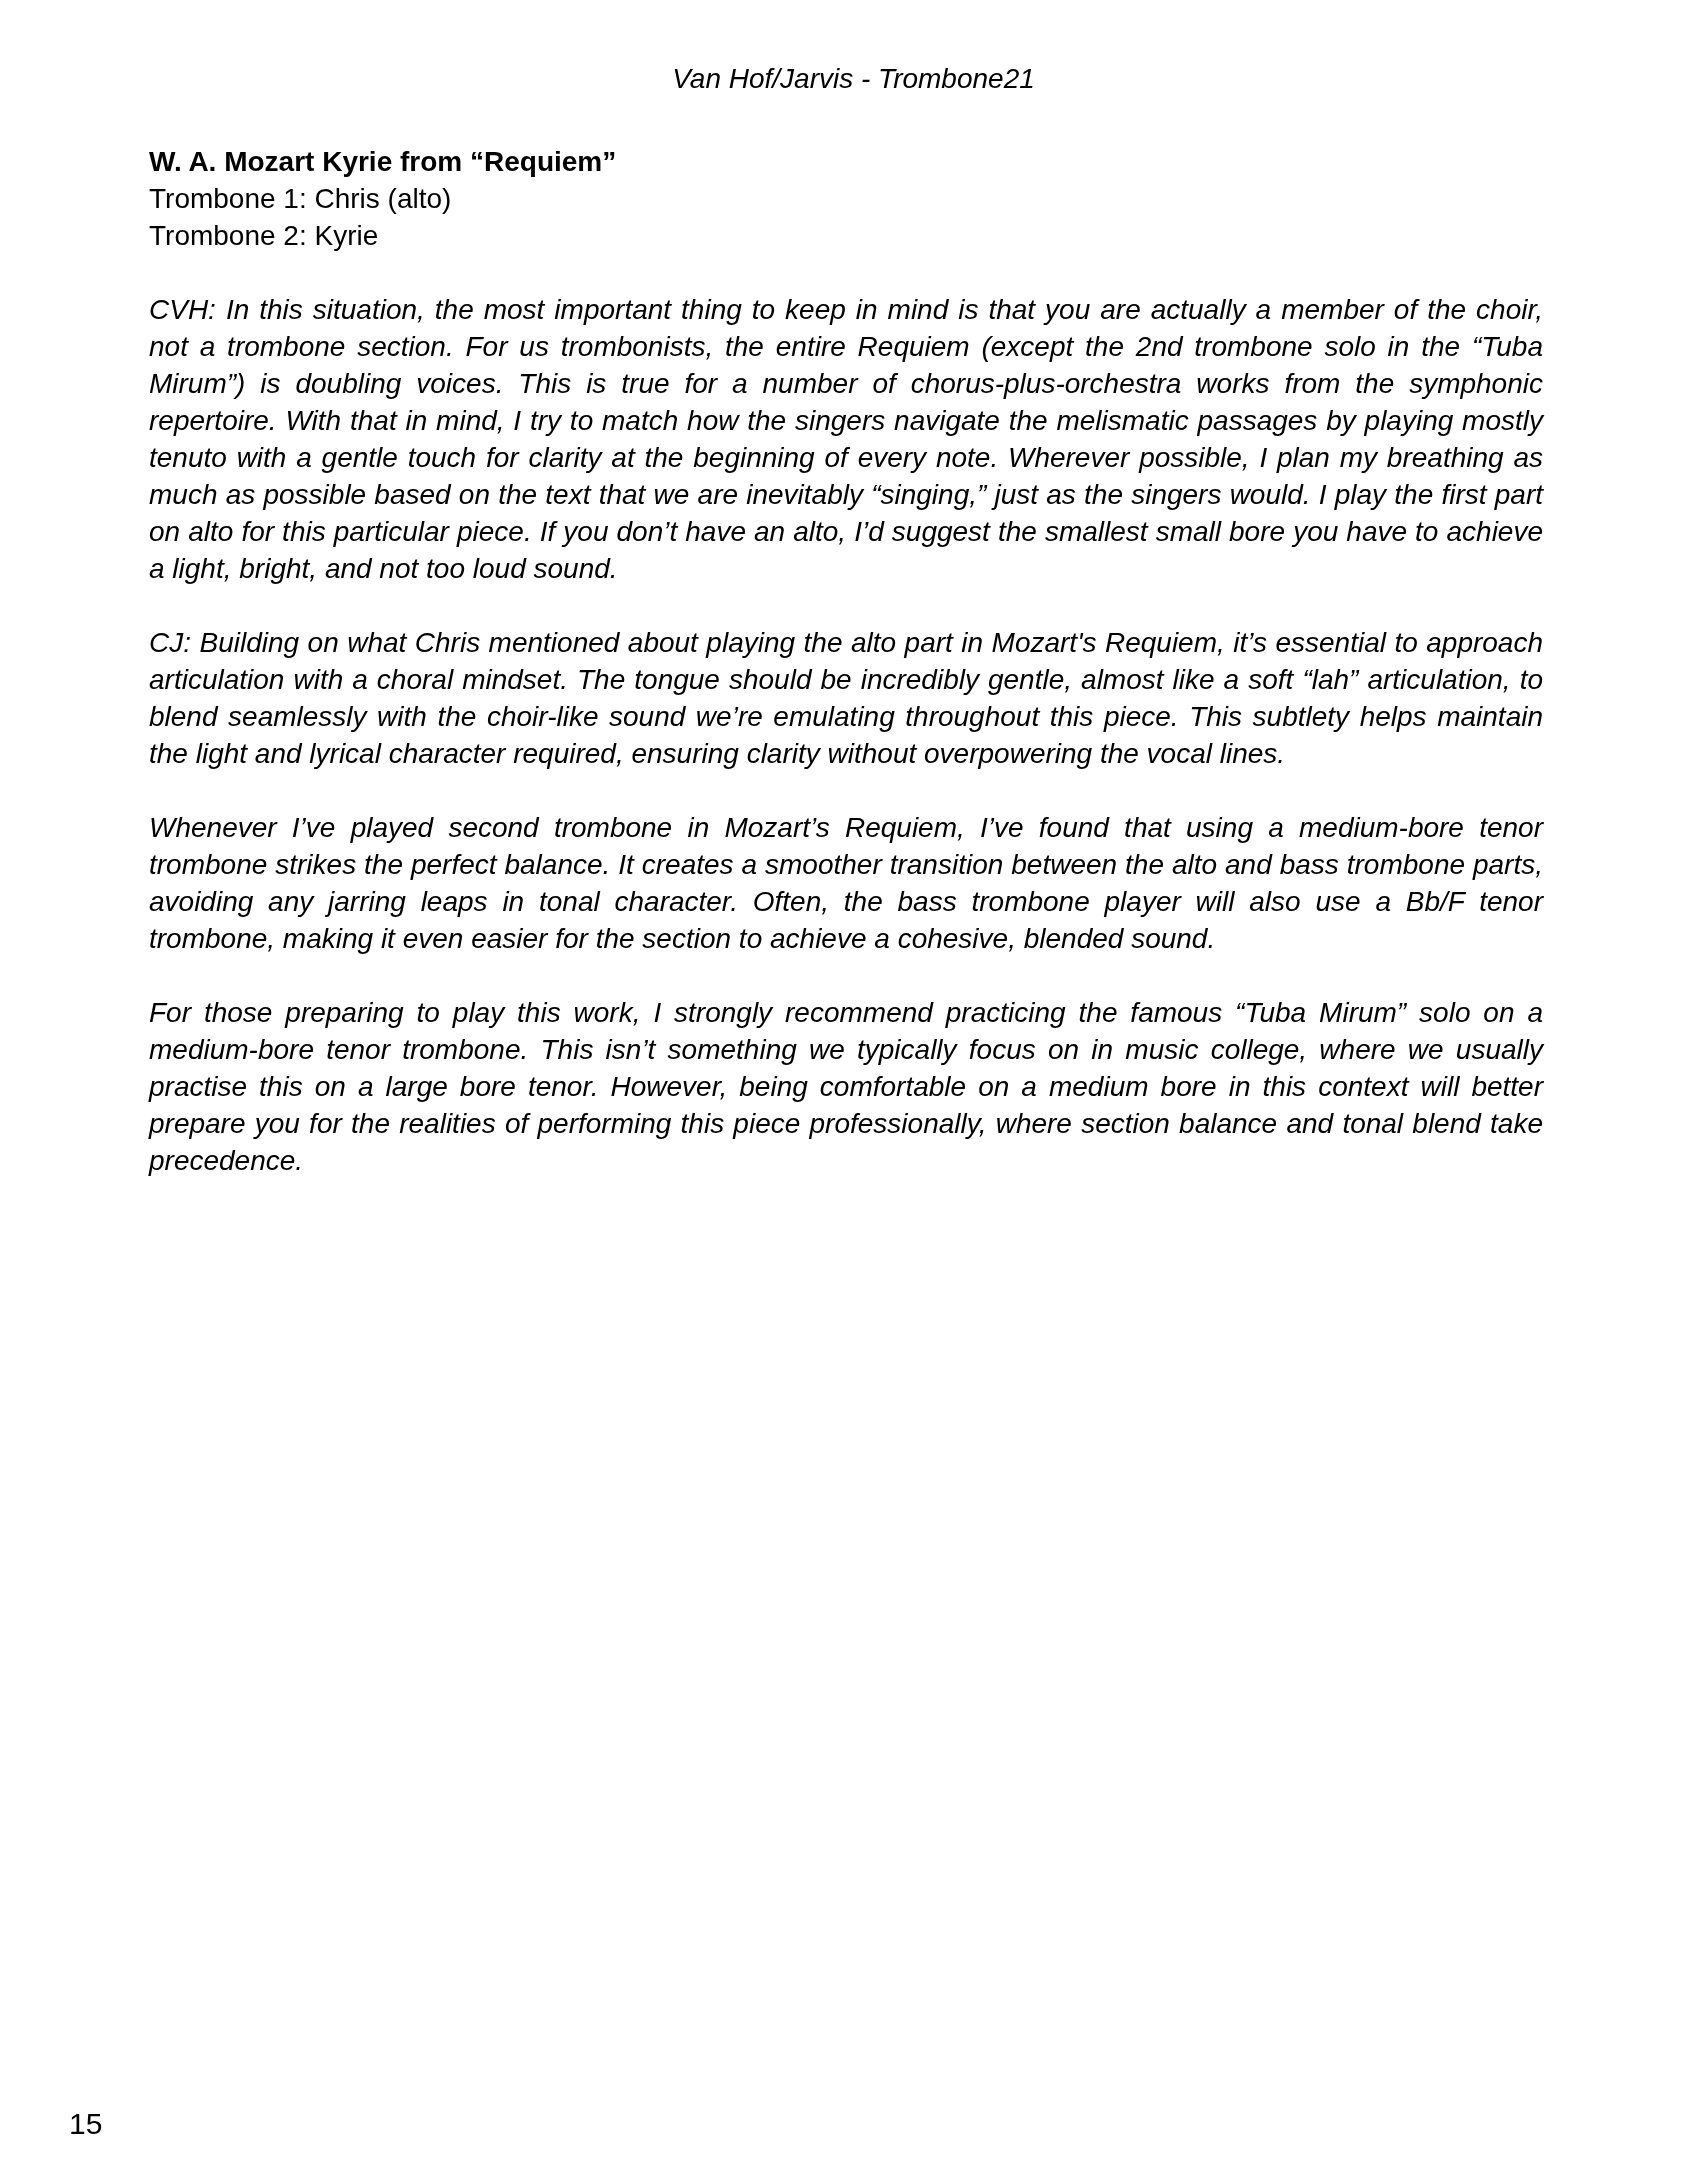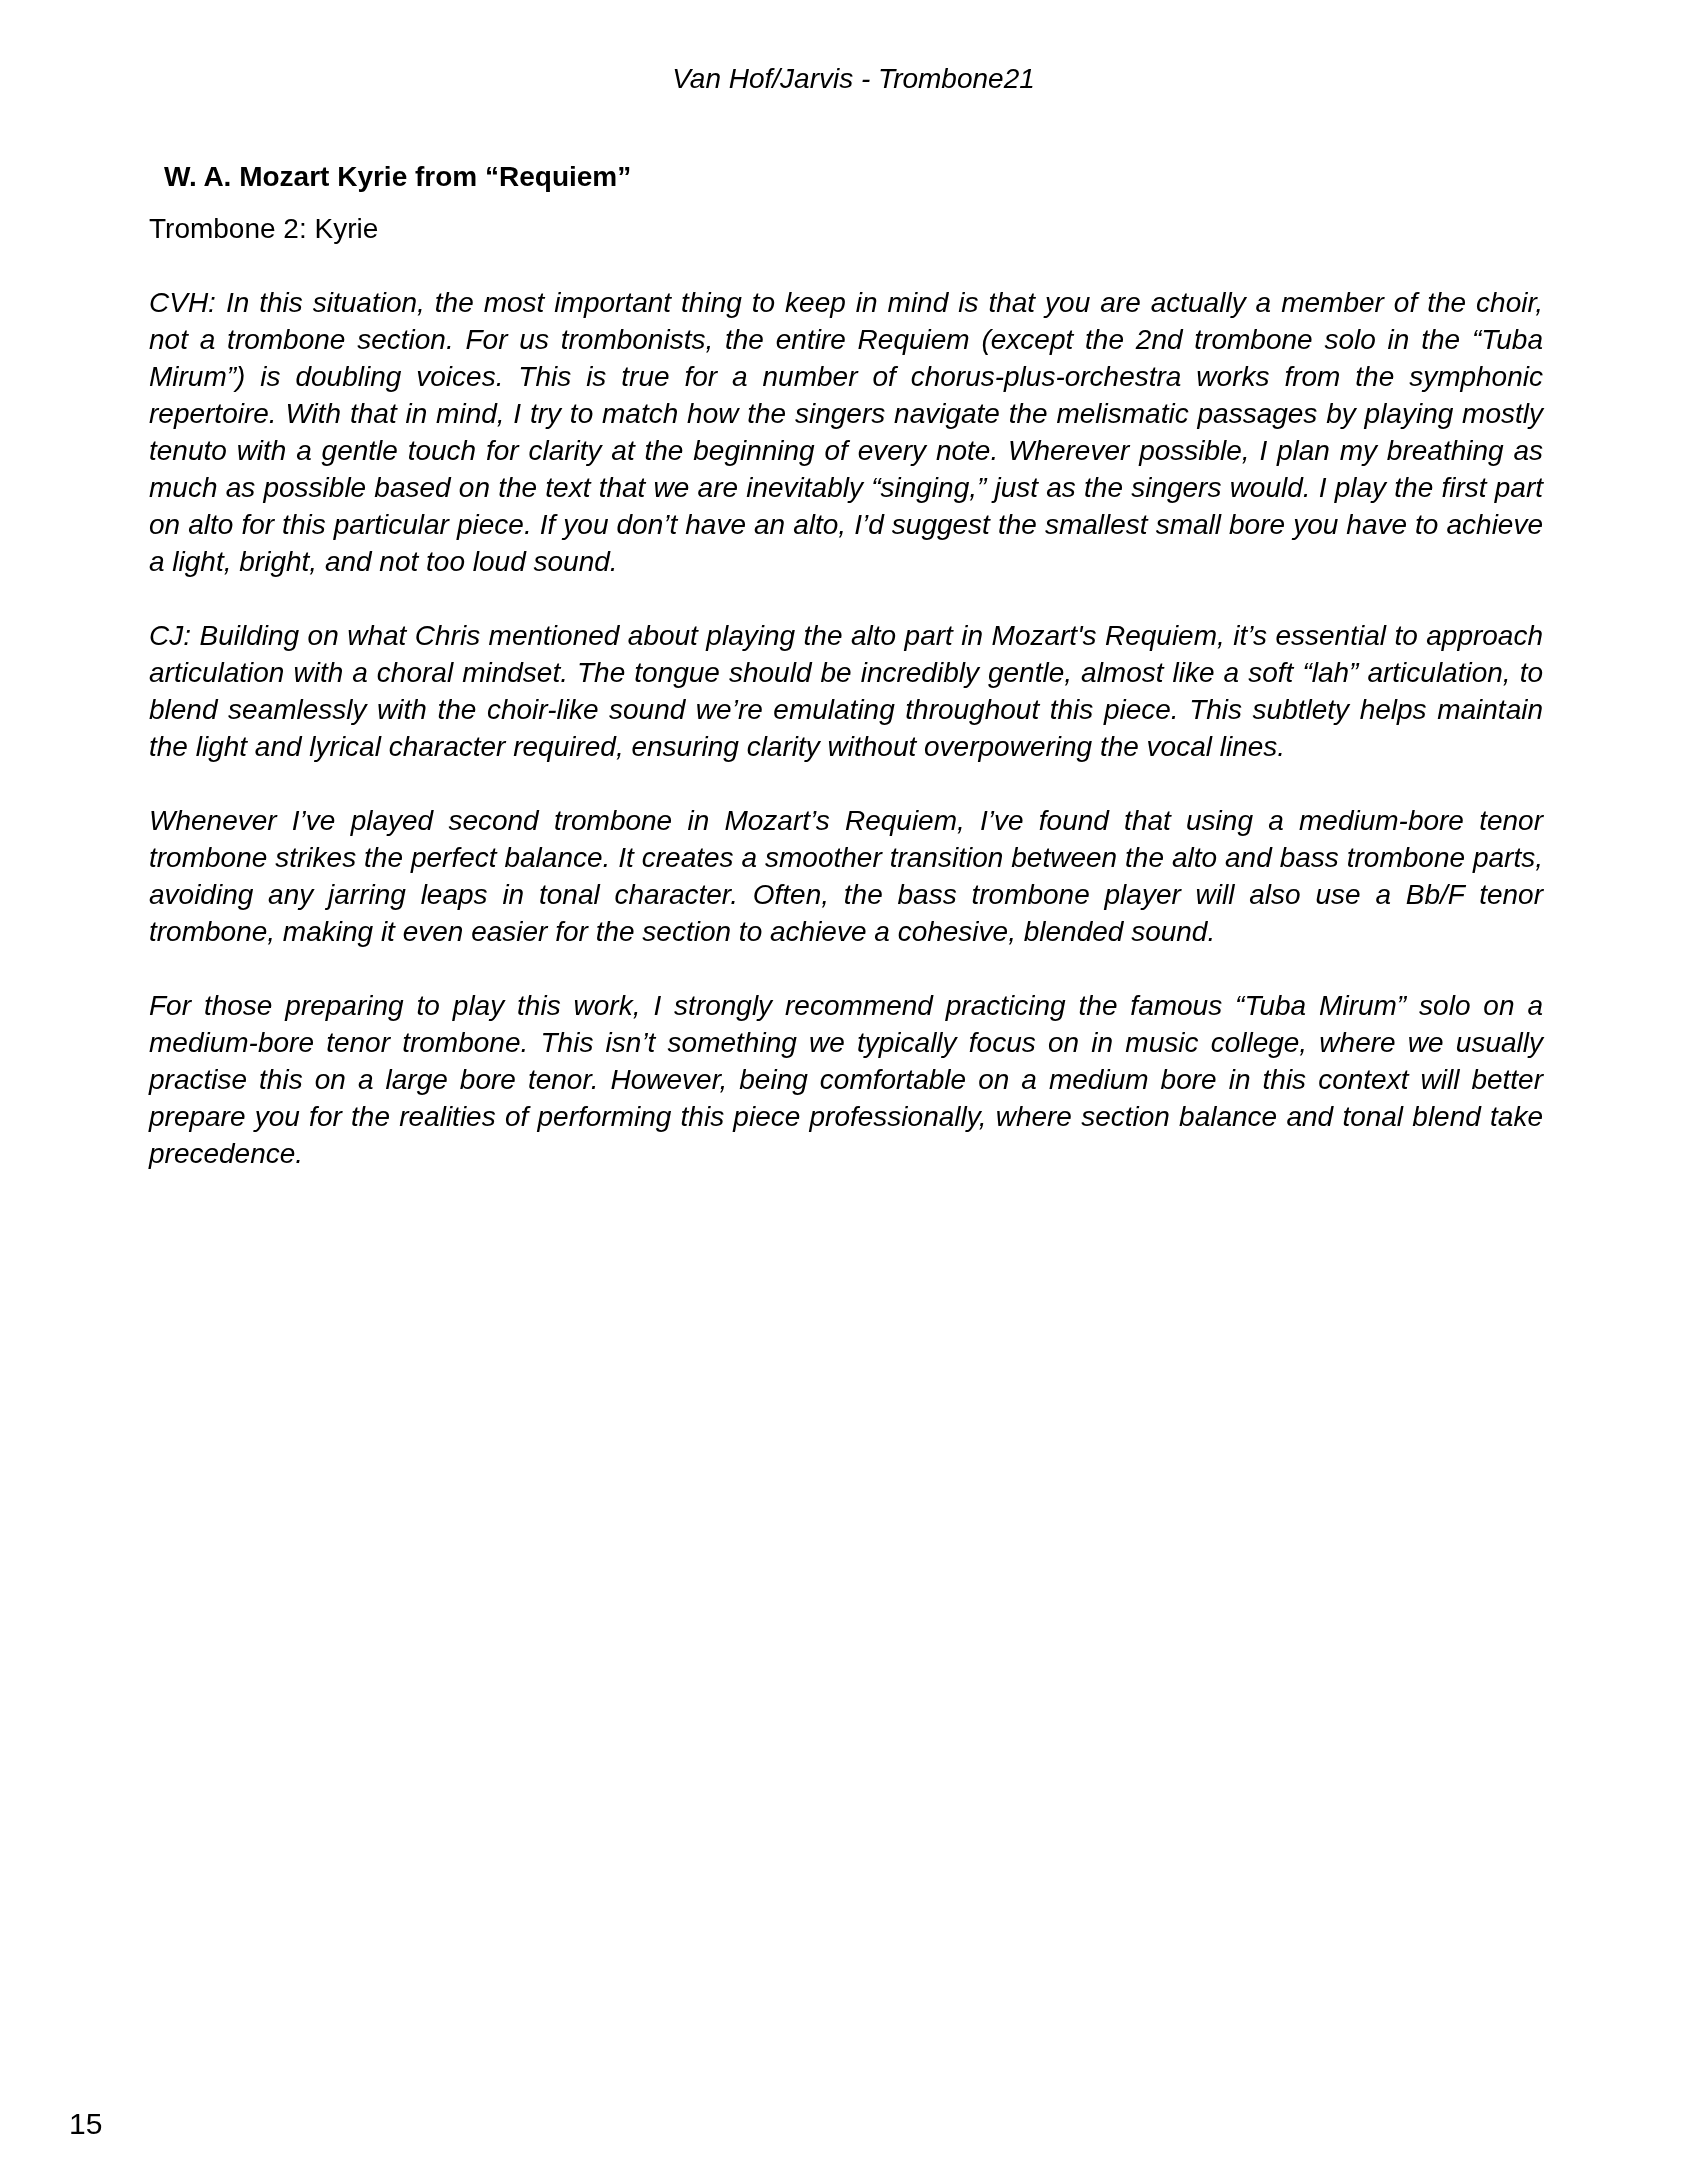--- a/index.html
+++ b/index.html
@@ -28,21 +28,21 @@
     .content {
       position: absolute;
       top: 143px;
       left: 149px;
       width: 1394px;
       font-size: 28px;
       line-height: 37px;
     }
     .piece-title {
       font-weight: bold;
-      margin: 15px;
+      margin: 0;
     }
     .roster-line {
       margin: 0;
     }
     .roster {
       margin: 0 0 37px 0;
     }
     .para {
       margin: 16px 0 37px 0;
       text-align: justify;
@@ -58,20 +58,21 @@
     }
   </style>
 </head>
 <body>
 
 <div class="running-header">Van Hof/Jarvis - Trombone21</div>
 
 <div class="content">
   <p class="piece-title">W. A. Mozart Kyrie from “Requiem”</p>
   <div class="roster">
+    <p class="roster-line">Trombone 1: Chris (alto)</p>
     <p class="roster-line">Trombone 2: Kyrie</p>
   </div>
   <p class="para">CVH: In this situation, the most important thing to keep in mind is that you are actually a member of the choir, not a trombone section. For us trombonists, the entire Requiem (except the 2nd trombone solo in the “Tuba Mirum”) is doubling voices. This is true for a number of chorus-plus-orchestra works from the symphonic repertoire. With that in mind, I try to match how the singers navigate the melismatic passages by playing mostly tenuto with a gentle touch for clarity at the beginning of every note. Wherever possible, I plan my breathing as much as possible based on the text that we are inevitably “singing,” just as the singers would. I play the first part on alto for this particular piece. If you don’t have an alto, I’d suggest the smallest small bore you have to achieve a light, bright, and not too loud sound.</p>
   <p class="para">CJ: Building on what Chris mentioned about playing the alto part in Mozart's Requiem, it’s essential to approach articulation with a choral mindset. The tongue should be incredibly gentle, almost like a soft “lah” articulation, to blend seamlessly with the choir-like sound we’re emulating throughout this piece. This subtlety helps maintain the light and lyrical character required, ensuring clarity without overpowering the vocal lines.</p>
   <p class="para">Whenever I’ve played second trombone in Mozart’s Requiem, I’ve found that using a medium-bore tenor trombone strikes the perfect balance. It creates a smoother transition between the alto and bass trombone parts, avoiding any jarring leaps in tonal character. Often, the bass trombone player will also use a Bb/F tenor trombone, making it even easier for the section to achieve a cohesive, blended sound.</p>
   <p class="para">For those preparing to play this work, I strongly recommend practicing the famous “Tuba Mirum” solo on a medium-bore tenor trombone. This isn’t something we typically focus on in music college, where we usually practise this on a large bore tenor. However, being comfortable on a medium bore in this context will better prepare you for the realities of performing this piece professionally, where section balance and tonal blend take precedence.</p>
 </div>
 
 <div class="page-number">15</div>
 

